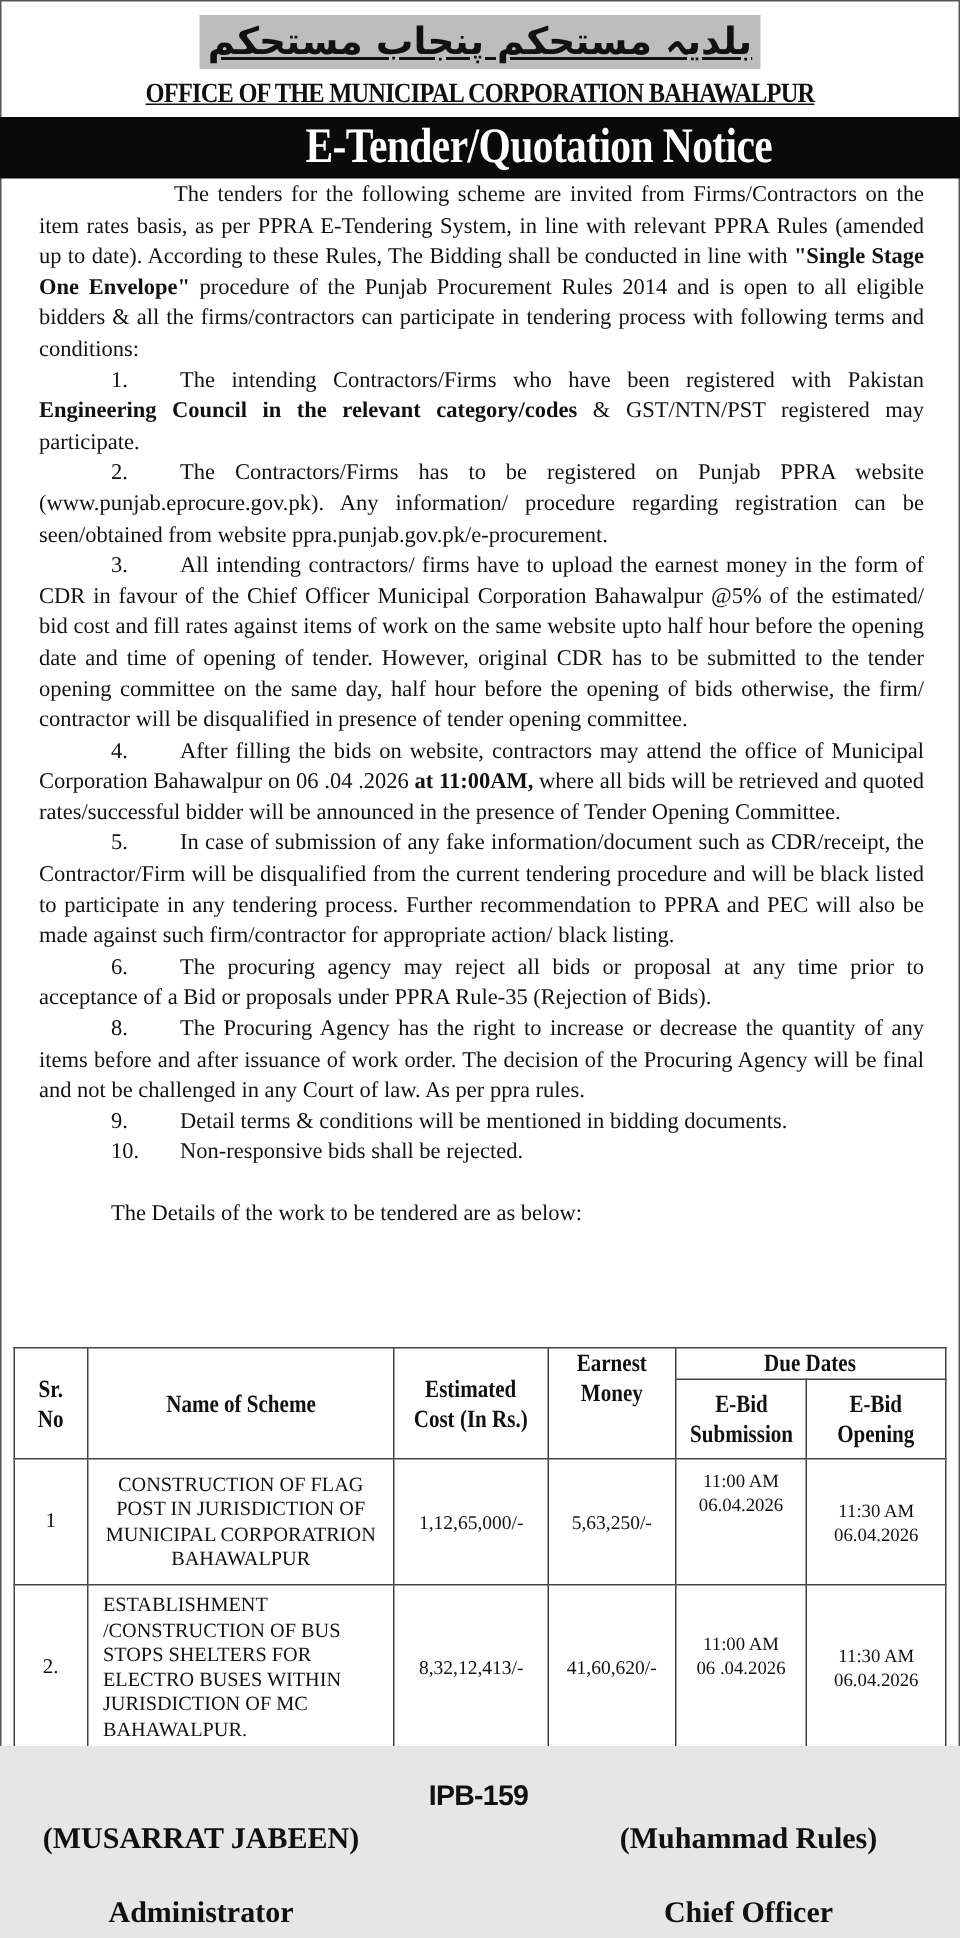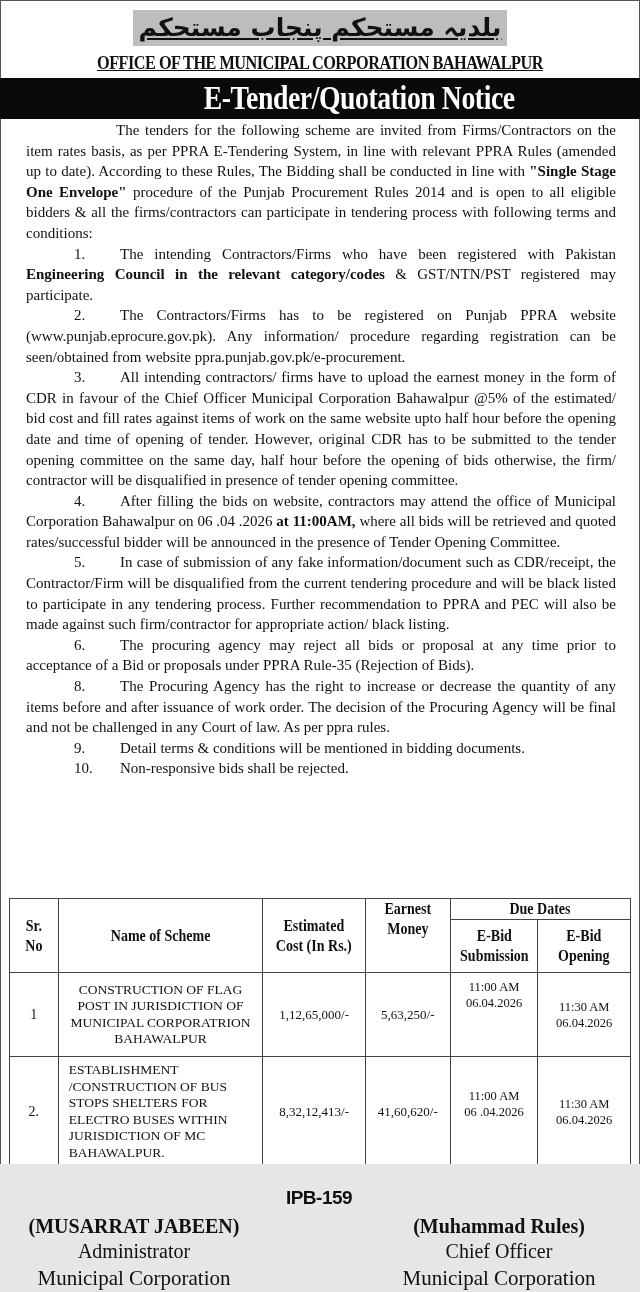--- a/index.html
+++ b/index.html
@@ -35,21 +35,21 @@
   td.sr { vertical-align: top; padding-top: 3px; font-size: 14px; }
   td.scheme { text-align: center; vertical-align: top; line-height: 16.5px; padding-top: 2px; font-size: 13.5px; }
   td.scheme.left { text-align: left; padding-left: 10px; }
   td.money { font-size: 13px; }
   td.date { font-size: 12.5px; line-height: 16px; }
   tr.r1 td { height: 77px; margin-left: 44px; }
   tr.r2 td { height: 109px; }
   .footer { position: absolute; top: 1164px; left: 0; width: 640px; height: 128px; background: #e6e6e6; }
   .sig { position: absolute; top: 6px; text-align: center; width: 240px; }
   .sig .nm { font-size: 20px; font-weight: bold; line-height: 25px; margin-top: 44px; }
-  .sig .role { font-size: 20px; font-weight: normal; line-height: 25px; }
+  .sig .role { font-size: 20px; font-weight: bold; line-height: 25px; margin-top: 24px; }
   .sig .org { font-size: 21px; line-height: 29px; }
   .sig.left { left: 14px; }
   .sig.right { left: 379px; }
   .ipb { position: absolute; top: 23px; left: 260px; width: 118px; text-align: center;
          font-family: "Liberation Sans", sans-serif; font-weight: bold; font-size: 19px; letter-spacing: -0.5px; }
 </style>
 </head>
 <body>
 
 <div class="frame"></div>
@@ -68,20 +68,21 @@
   <p class="item"><span class="num">1.</span><span>The intending Contractors/Firms who have been registered with Pakistan </span><span class="b">Engineering Council in the relevant category/codes</span><span> &amp; GST/NTN/PST registered may participate.</span></p>
   <p class="item"><span class="num">2.</span><span>The Contractors/Firms has to be registered on Punjab PPRA website (www.punjab.eprocure.gov.pk). Any information/ procedure regarding registration can be seen/obtained from website ppra.punjab.gov.pk/e-procurement.</span></p>
   <p class="item"><span class="num">3.</span><span>All intending contractors/ firms have to upload the earnest money in the form of CDR in favour of the Chief Officer Municipal Corporation Bahawalpur @5% of the estimated/ bid cost and fill rates against items of work on the same website upto half hour before the opening date and time of opening of tender. However, original CDR has to be submitted to the tender opening committee on the same day, half hour before the opening of bids otherwise, the firm/ contractor will be disqualified in presence of tender opening committee.</span></p>
   <p class="item"><span class="num">4.</span><span>After filling the bids on website, contractors may attend the office of Municipal Corporation Bahawalpur on   06 .04 .2026 </span><span class="b">at 11:00AM,</span><span> where all bids will be retrieved and quoted rates/successful bidder will be announced in the presence of Tender Opening Committee.</span></p>
   <p class="item"><span class="num">5.</span><span>In case of submission of any fake information/document such as CDR/receipt, the Contractor/Firm will be disqualified from the current tendering procedure and will be black listed to participate in any tendering process. Further recommendation to PPRA and PEC will also be made against such firm/contractor for appropriate action/ black listing.</span></p>
   <p class="item"><span class="num">6.</span><span>The procuring agency may reject all bids or proposal at any time prior to acceptance of a Bid or proposals under PPRA Rule-35 (Rejection of Bids).</span></p>
   <p class="item"><span class="num">8.</span><span>The Procuring Agency has the right to increase or decrease the quantity of any items before and after issuance of work order. The decision of the Procuring Agency will be final and not be challenged in any Court of law. As per ppra rules.</span></p>
   <p class="shortitem"><span class="num">9.</span><span>Detail terms &amp; conditions will be mentioned in bidding documents.</span></p>
   <p class="shortitem"><span class="num">10.</span><span>Non-responsive bids shall be rejected.</span></p>
   <div class="gap"></div>
+  <p class="details">The Details of the work to be tendered are as below:</p>
 </div>
 
 <table class="works">
   <colgroup>
     <col style="width:49px">
       <col style="width:206px">
       <col style="width:103px">
       <col style="width:85px">
       <col style="width:86px">
       <col style="width:93px">

